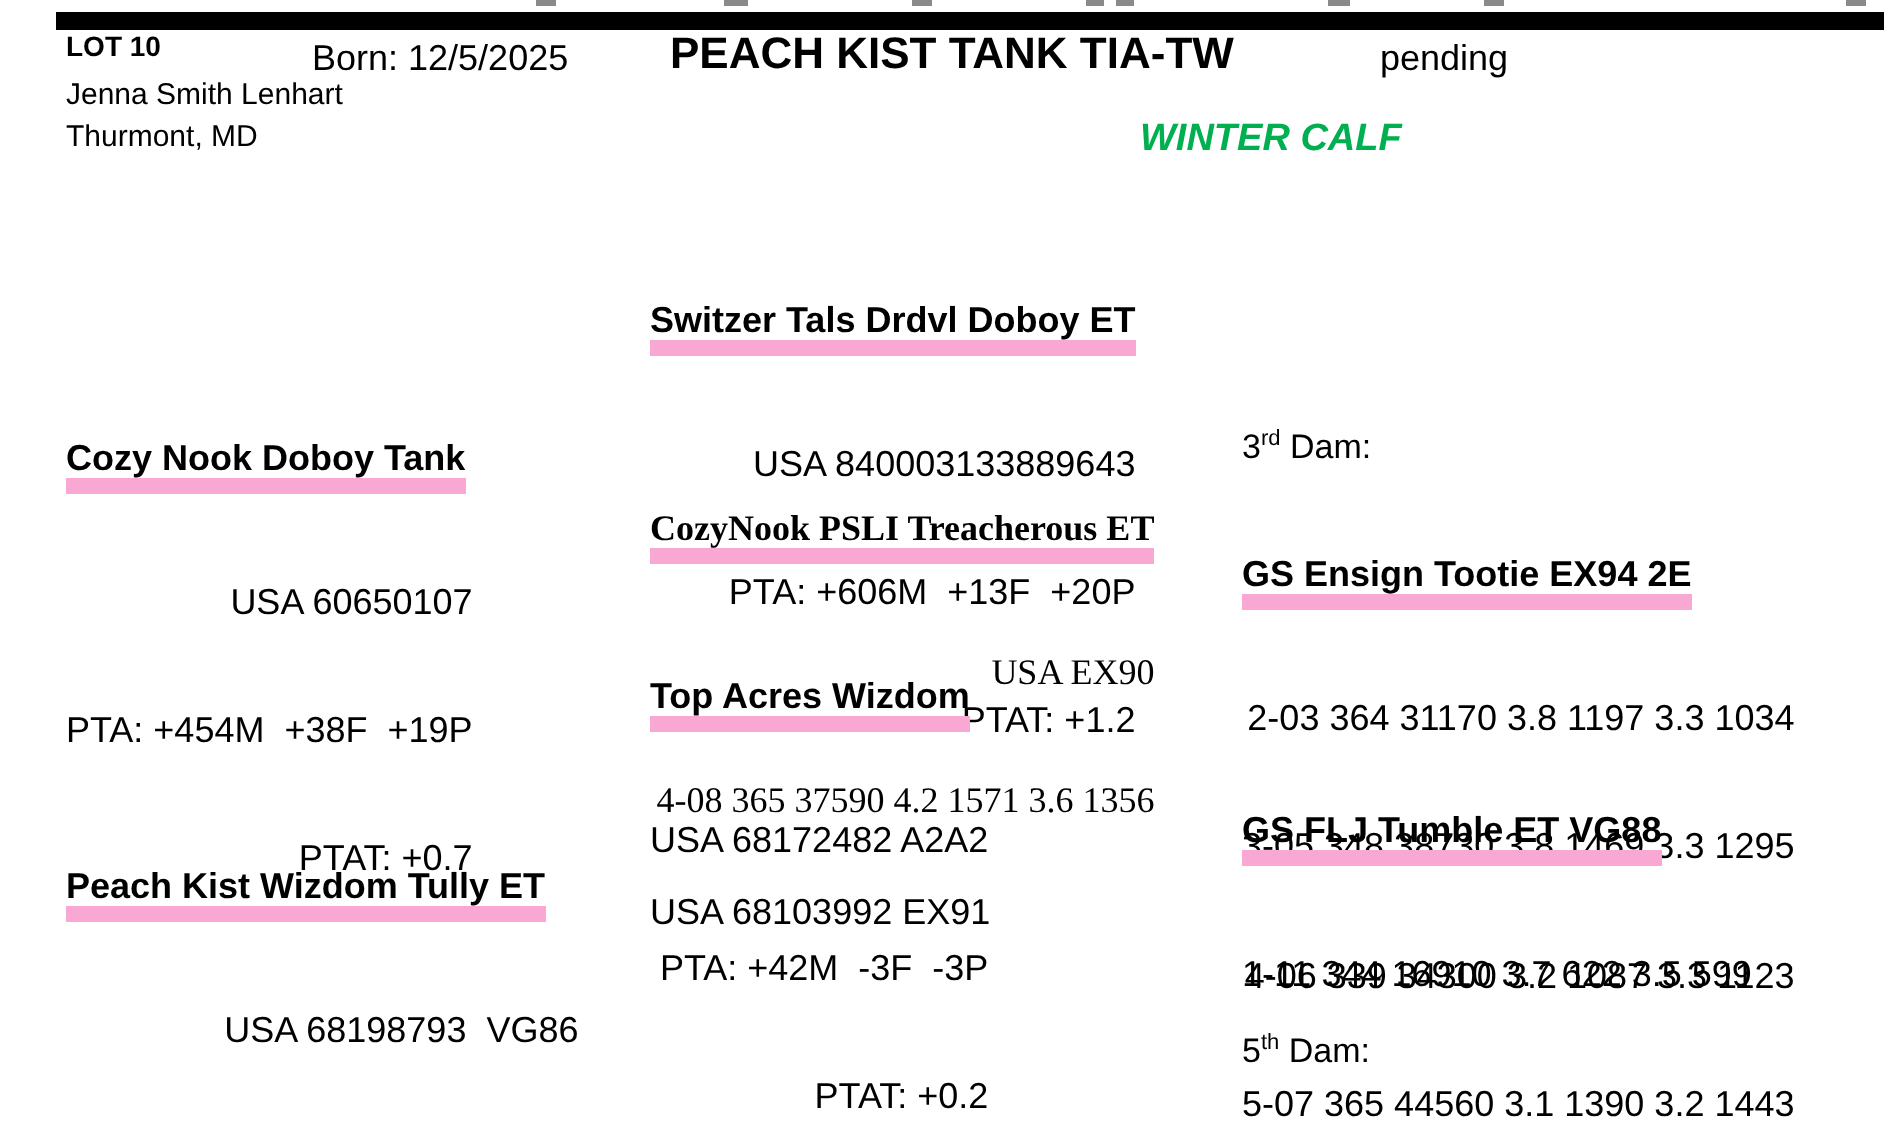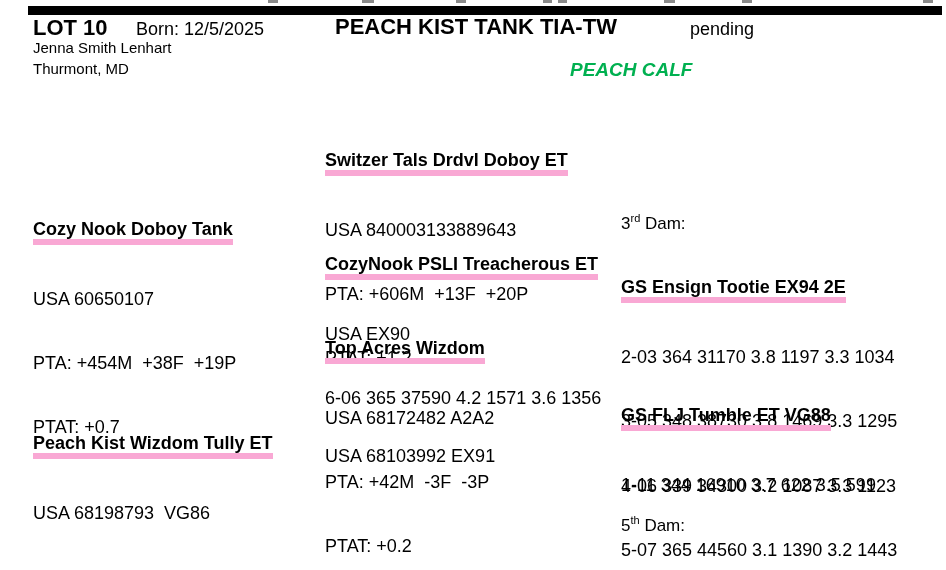--- a/index.html
+++ b/index.html
@@ -7,83 +7,83 @@
     position:relative;
     width:946px;height:570px;
     background:#ffffff;
     overflow:hidden;
     font-family:"Liberation Sans","DejaVu Sans",sans-serif;
     color:#000;
   }
   .abs{position:absolute;}
   .bar{background:#000;}
   .remnant{position:absolute;top:0;height:3px;background:#8a8a8a;}
-  .lot{font-size:22px;font-weight:700;white-space:pre;}
+  .lot{font-size:14px;font-weight:700;white-space:pre;}
   .h-name{font-size:22px;font-weight:700;white-space:pre;}
   .h-reg{font-size:18px;white-space:pre;}
   .h-sub{font-size:15px;white-space:pre;}
   .calf{font-size:19px;font-weight:700;font-style:italic;white-space:pre;}
   .block{font-size:18px;line-height:21.4px;white-space:pre;}
   .title{
     font-weight:700;
     display:inline-block;
-    border-bottom:6px solid #f9a8d4;
+    border-bottom:8px solid #f9a8d4;
     padding-bottom:0px;
     margin-bottom:1px;
     line-height:19.4px;
   }
   .dam-label{font-size:17px;line-height:21.4px;}
   .dam-label sup{font-size:11px;line-height:0;}
   .b{font-weight:400;}
-  .line{min-height:21.4px;}
+  .line{min-height:21.4px;text-align:right;}
 </style>
 </head>
 <body>
 
 <div id="page">
 
   <div>
     <div class="remnant" style="left:268px;width:10px;"></div>
     <div class="remnant" style="left:362px;width:12px;"></div>
     <div class="remnant" style="left:456px;width:10px;"></div>
     <div class="remnant" style="left:543px;width:9px;"></div>
     <div class="remnant" style="left:558px;width:9px;"></div>
     <div class="remnant" style="left:664px;width:11px;"></div>
     <div class="remnant" style="left:742px;width:10px;"></div>
     <div class="remnant" style="left:923px;width:10px;"></div>
   </div>
 
   <div class="abs bar" style="left:28px;top:6px;width:914px;height:9px;"></div>
 
   <div class="abs lot" style="left:33px;top:15px;">LOT 10</div>
-  <div class="abs h-reg" style="left:136px;top:19px;">Born: 12/5/2025</div>
+  <div class="abs h-reg" style="left:156px;top:19px;">Born: 12/5/2025</div>
   <div class="abs h-name" style="left:335px;top:14px;">PEACH KIST TANK TIA-TW</div>
   <div class="abs h-reg" style="left:690px;top:19px;">pending</div>
   <div class="abs h-sub" style="left:33px;top:39px;">Jenna Smith Lenhart</div>
   <div class="abs h-sub" style="left:33px;top:60px;">Thurmont, MD</div>
-  <div class="abs calf" style="left:570px;top:59px;color:#00B050;">PEACH CALF</div>
+  <div class="abs calf" style="left:570px;top:59px;color:#00B050;">WINTER CALF</div>
 
   <div class="abs block" style="left:325px;top:107px;">
     <div><span class="title">Switzer Tals Drdvl Doboy ET</span></div>
     <div class="line">USA 840003133889643</div>
     <div class="line">PTA: +606M  +13F  +20P</div>
     <div class="line">PTAT: +1.2</div>
   </div>
 
   <div class="abs block" style="left:33px;top:176px;">
     <div><span class="title">Cozy Nook Doboy Tank</span></div>
     <div class="line">USA 60650107</div>
     <div class="line">PTA: +454M  +38F  +19P</div>
     <div class="line">PTAT: +0.7</div>
   </div>
 
-  <div class="abs block" style="left:325px;top:211px;">
+  <div class="abs block" style="left:325px;top:211px;font-family:Liberation Serif, serif;">
     <div><span class="title">CozyNook PSLI Treacherous ET</span></div>
     <div class="line">USA EX90</div>
-    <div class="line">6-06 365 37590 4.2 1571 3.6 1356</div>
+    <div class="line">4-08 365 37590 4.2 1571 3.6 1356</div>
   </div>
 
   <div class="abs block" style="left:325px;top:295px;">
     <div><span class="title">Top Acres Wizdom</span></div>
     <div class="line"><span>USA 68172482 </span><span class="b">A2A2</span></div>
     <div class="line">PTA: +42M  -3F  -3P</div>
     <div class="line">PTAT: +0.2</div>
   </div>
 
   <div class="abs block" style="left:33px;top:390px;">

